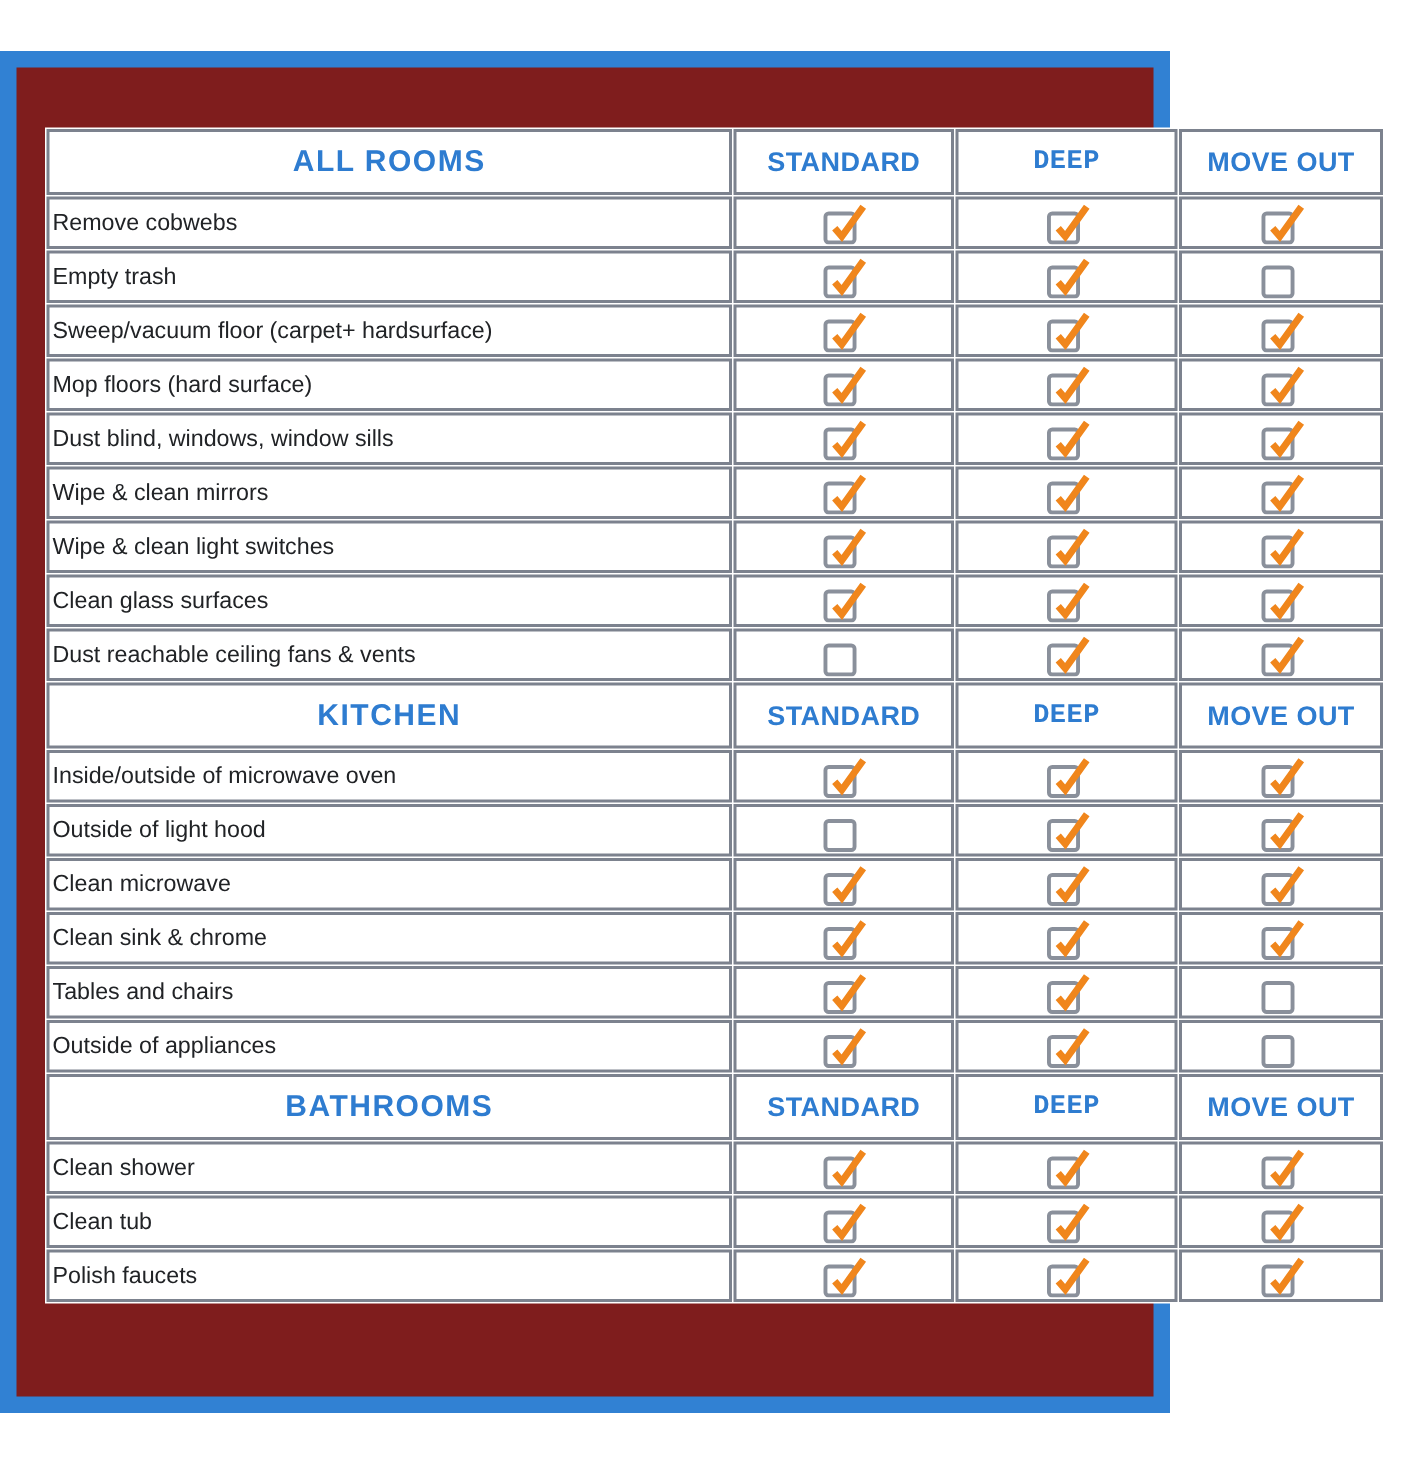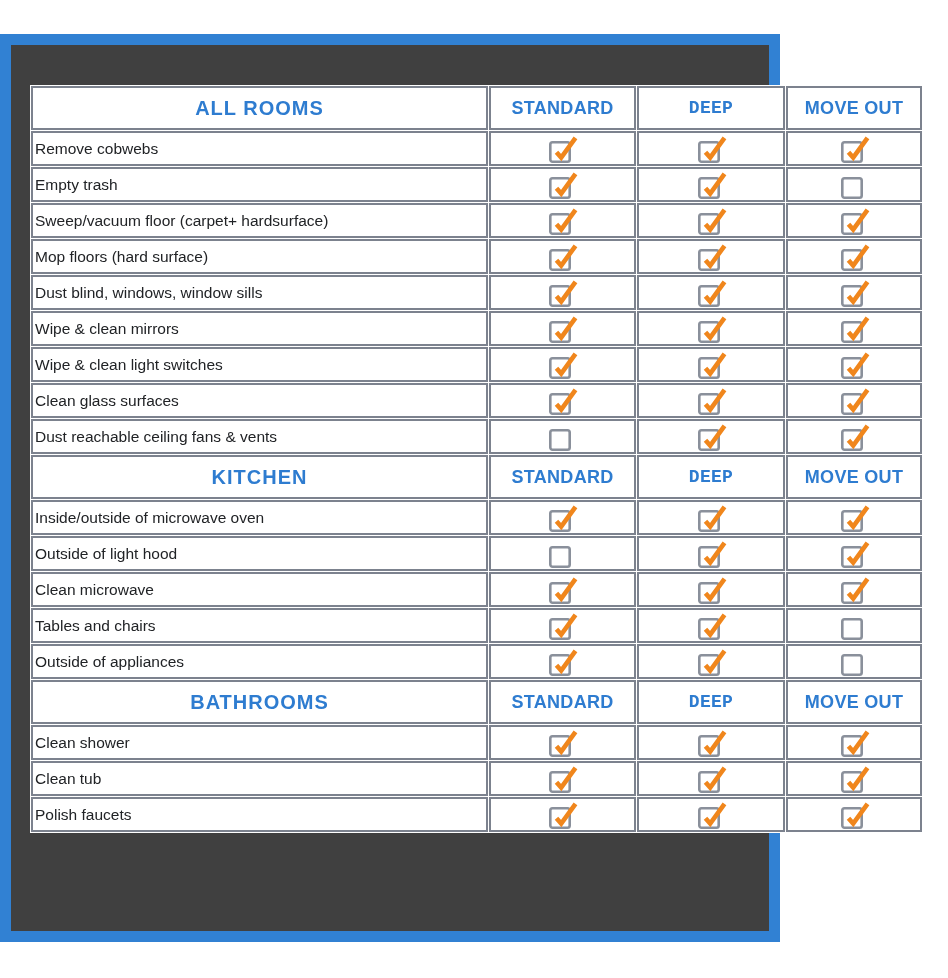--- a/index.html
+++ b/index.html
@@ -13,21 +13,21 @@
     overflow: hidden;
   }
   .frame {
     position: absolute;
     left: 0;
     top: 34px;
     width: 780px;
     height: 908px;
     box-sizing: border-box;
     border: 11px solid #3181d3;
-    background: #404040;
+    background: #7f1d1d;
   }
   .table-wrap {
     position: absolute;
     left: 19px;
     top: 40px;
     width: 888px;
   }
   table.checklist {
     width: 888px;
     table-layout: fixed;
@@ -279,20 +279,35 @@
             <td class="check-cell deep"><svg class="cb" width="33" height="29" viewBox="0 0 33 29">
                 <rect x="4.3" y="8.3" width="19.4" height="19.4" rx="2.2"></rect>
                 <path d="M10.5 18.2 L15.2 23.6 L29.5 3.8"></path>
               </svg></td>
             <td class="check-cell"><svg class="cb" width="33" height="29" viewBox="0 0 33 29">
                 <rect x="4.3" y="8.3" width="19.4" height="19.4" rx="2.2"></rect>
                 <path d="M10.5 18.2 L15.2 23.6 L29.5 3.8"></path>
               </svg></td>
           </tr>
           <tr>
+            <td class="task">Clean sink &amp; chrome</td>
+            <td class="check-cell"><svg class="cb" width="33" height="29" viewBox="0 0 33 29">
+                <rect x="4.3" y="8.3" width="19.4" height="19.4" rx="2.2"></rect>
+                <path d="M10.5 18.2 L15.2 23.6 L29.5 3.8"></path>
+              </svg></td>
+            <td class="check-cell deep"><svg class="cb" width="33" height="29" viewBox="0 0 33 29">
+                <rect x="4.3" y="8.3" width="19.4" height="19.4" rx="2.2"></rect>
+                <path d="M10.5 18.2 L15.2 23.6 L29.5 3.8"></path>
+              </svg></td>
+            <td class="check-cell"><svg class="cb" width="33" height="29" viewBox="0 0 33 29">
+                <rect x="4.3" y="8.3" width="19.4" height="19.4" rx="2.2"></rect>
+                <path d="M10.5 18.2 L15.2 23.6 L29.5 3.8"></path>
+              </svg></td>
+          </tr>
+          <tr>
             <td class="task">Tables and chairs</td>
             <td class="check-cell"><svg class="cb" width="33" height="29" viewBox="0 0 33 29">
                 <rect x="4.3" y="8.3" width="19.4" height="19.4" rx="2.2"></rect>
                 <path d="M10.5 18.2 L15.2 23.6 L29.5 3.8"></path>
               </svg></td>
             <td class="check-cell deep"><svg class="cb" width="33" height="29" viewBox="0 0 33 29">
                 <rect x="4.3" y="8.3" width="19.4" height="19.4" rx="2.2"></rect>
                 <path d="M10.5 18.2 L15.2 23.6 L29.5 3.8"></path>
               </svg></td>
             <td class="check-cell"><svg class="cb" width="33" height="29" viewBox="0 0 33 29">

